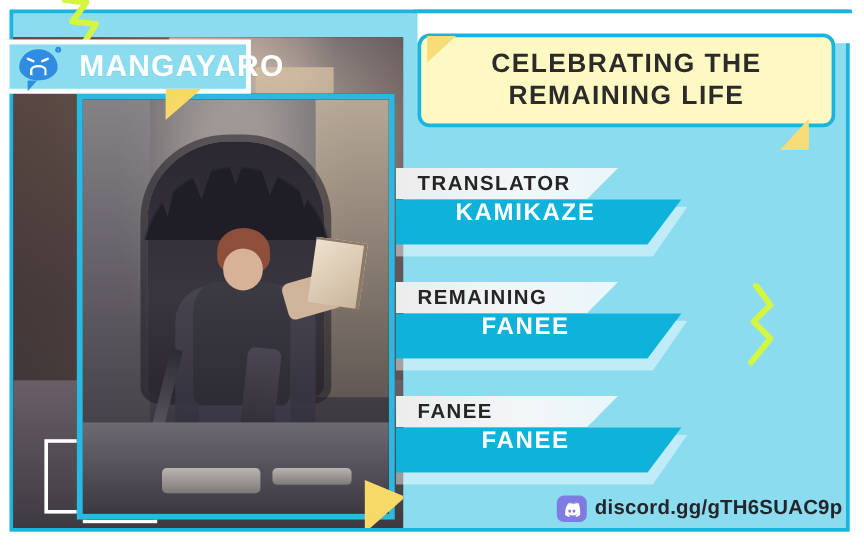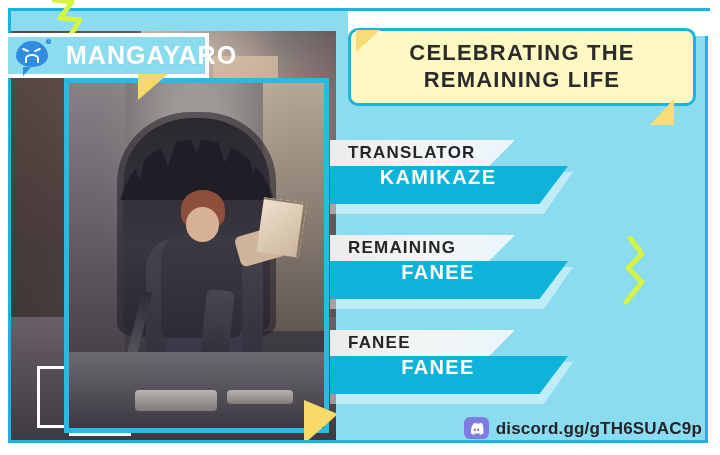--- a/index.html
+++ b/index.html
@@ -236,21 +236,21 @@
     font-size:20px;font-weight:bold;color:#ffffff;letter-spacing:1.4px;
   }
 
   
   .squiggle{position:absolute;}
   .squiggle svg{display:block;}
 
   
   .discord{
     position:absolute;right:18px;bottom:16px;height:26px;
-    display:flex;align-items:flex-end;gap:7px;
+    display:flex;align-items:flex-start;gap:7px;
   }
   .discord-icon{
     width:25px;height:22px;background:#7e7ce0;border-radius:6px;
     display:flex;align-items:center;justify-content:center;flex:0 0 auto;
   }
   .discord-text{
     font-size:17px;font-weight:bold;color:#24242b;letter-spacing:.2px;
   }
 </style>
 </head>

